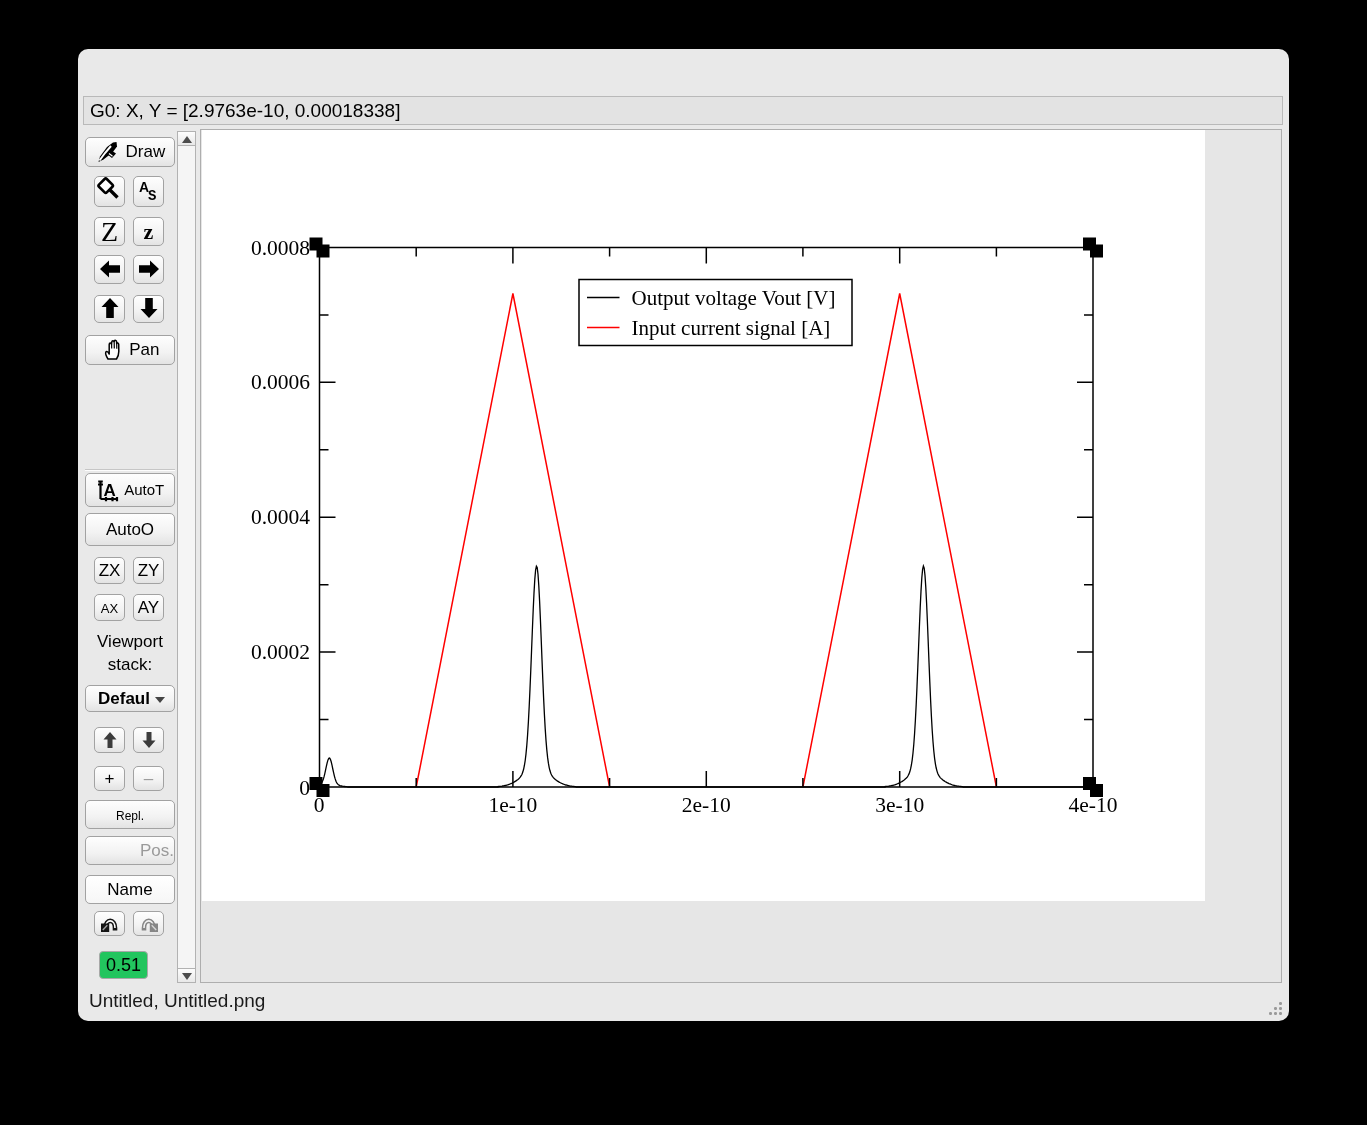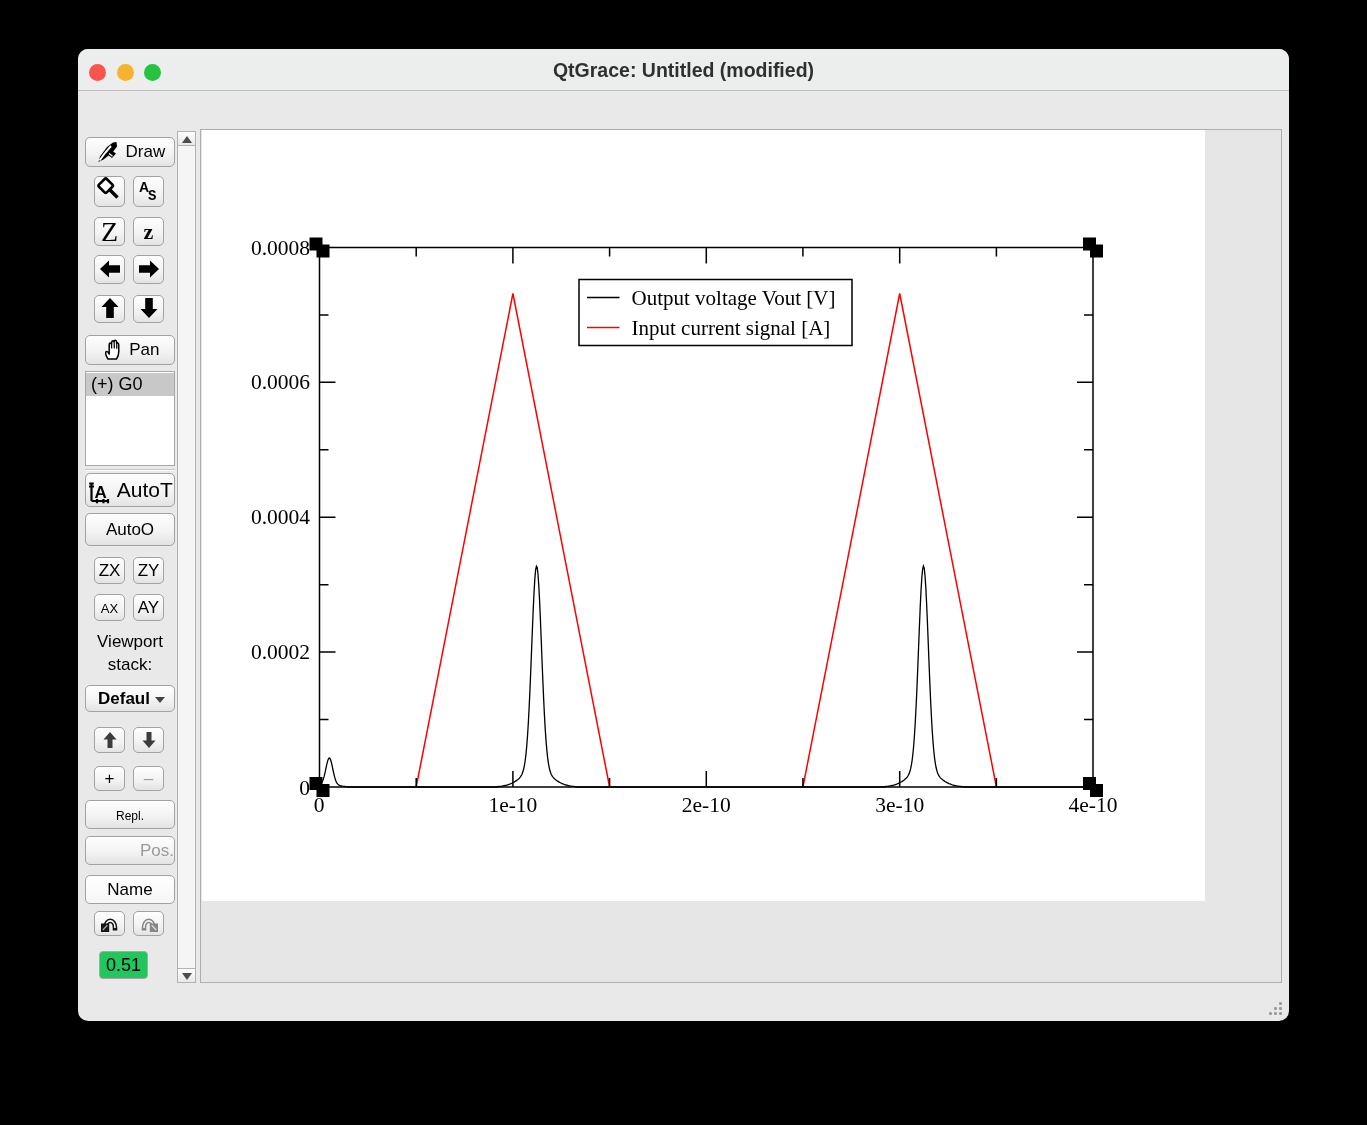--- a/index.html
+++ b/index.html
@@ -31,26 +31,21 @@
 .tri-up{position:absolute;left:3.5px;top:4px;width:0;height:0;border-left:5px solid transparent;border-right:5px solid transparent;border-bottom:7px solid #4c4c4c;}
 .tri-dn{position:absolute;left:3.5px;top:4px;width:0;height:0;border-left:5px solid transparent;border-right:5px solid transparent;border-top:7px solid #4c4c4c;}
 #list{position:absolute;left:7px;top:242px;width:90px;height:95px;background:#fff;border:1px solid #a8a8a8;}
 #listsel{position:absolute;left:0;top:1px;width:100%;height:23px;background:#c8c8c8;font-size:18px;line-height:23px;padding-left:5px;}
 .lbl{position:absolute;left:7px;width:90px;text-align:center;font-size:17px;color:#000;}
 #grip{position:absolute;right:4px;bottom:3px;width:16px;height:16px;}
 </style>
 </head>
 <body>
 <div id="win">
-  <div id="titlebar">
-    <div id="title">QtGrace: Untitled (modified)</div>
-    <div class="tl" id="tl-r"></div>
-    <div class="tl" id="tl-y"></div>
-    <div class="tl" id="tl-g"></div>
-  </div>
+  <div id="locator">G0: X, Y = [2.9763e-10, 0.00018338]</div>
   <div id="toolbar">
     <div class="btn full" style="top:7.5px;height:30px;line-height:28px;"><span style="position:relative;top:0px"><svg width="26" height="26" viewBox="0 0 26 26" style="vertical-align:-7px">
             <path d="M3.5 23 L5 17.5 L12 8 L18 3.5 L21.5 3 L22 7.5 L17.5 13.5 L8.5 20.5 Z" fill="#000"></path>
             <path d="M4.5 21.5 L10 14 L16 7" stroke="#fff" stroke-width="2" fill="none"></path>
             <path d="M12.5 15.5 L17 19 L21 14.5 L16.5 11.5 Z" fill="#000"></path>
             <path d="M14 14.5 L17.5 17.2" stroke="#fff" stroke-width="1.2"></path>
           </svg><span style="font-size:17px;vertical-align:1px;"> Draw</span></span></div>
     <div class="btn s1" style="top:47.4px;height:31px;line-height:29px;"><svg width="27" height="27" viewBox="0 0 27 27" style="vertical-align:-7px">
           <rect x="4.2" y="3.2" width="11" height="11" rx="1.5" transform="rotate(45 9.7 8.7)" fill="#fff" stroke="#000" stroke-width="2.6"></rect>
           <line x1="13.5" y1="12.5" x2="21.5" y2="20.5" stroke="#000" stroke-width="3.4"></line>
@@ -70,28 +65,25 @@
     <div class="btn s1" style="top:165.8px;height:28px;line-height:26px;"><svg width="24" height="24" viewBox="0 0 24 24" style="vertical-align:-6px">
           <path d="M12 2 L20.5 11 L15.8 11 L15.8 22 L8.2 22 L8.2 11 L3.5 11 Z" fill="#000"></path>
         </svg></div>
     <div class="btn s2" style="top:165.8px;height:28px;line-height:26px;"><svg width="24" height="24" viewBox="0 0 24 24" style="vertical-align:-6px">
           <path d="M12 22 L20.5 13 L15.8 13 L15.8 2 L8.2 2 L8.2 13 L3.5 13 Z" fill="#000"></path>
         </svg></div>
     <div class="btn full" style="top:206.1px;height:30px;line-height:28px;"><svg width="24" height="24" viewBox="0 0 24 24" style="vertical-align:-6px">
           <path d="M7 21 C5.5 18.5 4.2 15.5 4.8 14.2 C5.4 13.2 6.8 13.5 7.5 14.8 L8.2 16 L8.2 6.5 C8.2 4.5 10.4 4.5 10.5 6.4 L10.8 3.8 C11 2.2 13 2.3 13.1 4 L13.4 3.2 C13.8 1.8 15.6 2.2 15.6 3.8 L15.7 5.6 C16 4.6 17.6 4.8 17.7 6.2 L17.8 13.5 C17.8 16.5 16.8 19 15.5 21 Z" fill="#fff" stroke="#000" stroke-width="1.5" stroke-linejoin="round"></path>
           <path d="M10.6 6.4 L10.7 10.5 M13.2 4.2 L13.3 10.5 M15.7 5.8 L15.8 10.8" stroke="#000" stroke-width="1.2" fill="none"></path>
         </svg><span style="font-size:17px;vertical-align:1px;"> Pan</span></div>
-    <div id="list">
-        <div id="listsel">(+) G0</div>
-      </div>
     <div style="position:absolute;left:7px;top:340px;width:90px;height:0;border-top:1px solid #c6c6c6;border-bottom:1px solid #fdfdfd;"></div>
     <div class="btn full" style="top:344.2px;height:34px;line-height:32px;"><svg width="25" height="25" viewBox="0 0 25 25" style="vertical-align:-6px">
           <path d="M4.5 3.5 L4.5 21 M2 6.5 L7 6.5 M4.5 21 L22 21 M10 19 L10 23.2 M16.5 19 L16.5 23.2 M21 19 L21 23.2 M2.2 3.5 L6.8 3.5" stroke="#000" stroke-width="2.2" fill="none"></path>
           <text x="7.5" y="18" font-family="Liberation Sans" font-size="17" font-weight="bold" fill="#000">A</text>
-        </svg><span style="font-size:21px;vertical-align:2px;margin-top:20px;"> AutoT</span></div>
+        </svg><span style="font-size:15px;vertical-align:2px;margin-top:20px;"> AutoT</span></div>
     <div class="btn full" style="top:384px;height:33px;line-height:31px;"><span style="font-size:17px;">AutoO</span></div>
     <div class="btn s1" style="top:428.1px;height:27px;line-height:25px;"><span style="font-size:17px;">ZX</span></div>
     <div class="btn s2" style="top:428.1px;height:27px;line-height:25px;"><span style="font-size:17px;">ZY</span></div>
     <div class="btn s1" style="top:464.5px;height:27px;line-height:25px;"><span style="font-size:13px;">AX</span></div>
     <div class="btn s2" style="top:464.5px;height:27px;line-height:25px;"><span style="font-size:17px;">AY</span></div>
     <div class="lbl" style="top:503px;">Viewport</div>
     <div class="lbl" style="top:526px;">stack:</div>
     <div class="btn full" style="top:555.5px;height:27px;line-height:25px;font-weight:bold;"><span style="font-size:17px;position:relative;left:-6px;">Defaul</span><span style="position:absolute;right:9px;top:11px;width:0;height:0;border-left:5.5px solid transparent;border-right:5.5px solid transparent;border-top:6px solid #444;"></span></div>
     <div class="btn s1" style="top:598px;height:26px;line-height:24px;"><svg width="24" height="24" viewBox="0 0 24 24" style="vertical-align:-6px">
           <path d="M12 4 L18.5 11.5 L14.5 11.5 L14.5 20 L9.5 20 L9.5 11.5 L5.5 11.5 Z" fill="#3c3c3c"></path>
@@ -155,20 +147,23 @@
       <text x="107.5" y="528.6" text-anchor="end" font-family="Liberation Serif" font-size="21.5px" fill="#000">0.0002</text>
       <text x="107.5" y="664.5" text-anchor="end" font-family="Liberation Serif" font-size="21.5px" fill="#000">0</text>
       <text x="116.5" y="681.5" text-anchor="middle" font-family="Liberation Serif" font-size="21.5px" fill="#000">0</text>
       <text x="310.4" y="681.5" text-anchor="middle" font-family="Liberation Serif" font-size="21.5px" fill="#000">1e-10</text>
       <text x="503.8" y="681.5" text-anchor="middle" font-family="Liberation Serif" font-size="21.5px" fill="#000">2e-10</text>
       <text x="697.2" y="681.5" text-anchor="middle" font-family="Liberation Serif" font-size="21.5px" fill="#000">3e-10</text>
       <text x="890.5" y="681.5" text-anchor="middle" font-family="Liberation Serif" font-size="21.5px" fill="#000">4e-10</text>
       </svg>
     </div>
   </div>
+  <div id="statusbar">
+      <span>Untitled, Untitled.png</span>
+    </div>
   <div id="grip">
       <span style="position:absolute;left:10px;top:0px;width:2.5px;height:2.5px;border-radius:50%;background:#9a9a9a;"></span>
       <span style="position:absolute;left:5px;top:5px;width:2.5px;height:2.5px;border-radius:50%;background:#9a9a9a;"></span>
       <span style="position:absolute;left:10px;top:5px;width:2.5px;height:2.5px;border-radius:50%;background:#9a9a9a;"></span>
       <span style="position:absolute;left:0px;top:10px;width:2.5px;height:2.5px;border-radius:50%;background:#9a9a9a;"></span>
       <span style="position:absolute;left:5px;top:10px;width:2.5px;height:2.5px;border-radius:50%;background:#9a9a9a;"></span>
       <span style="position:absolute;left:10px;top:10px;width:2.5px;height:2.5px;border-radius:50%;background:#9a9a9a;"></span>
     </div>
 </div>
 

